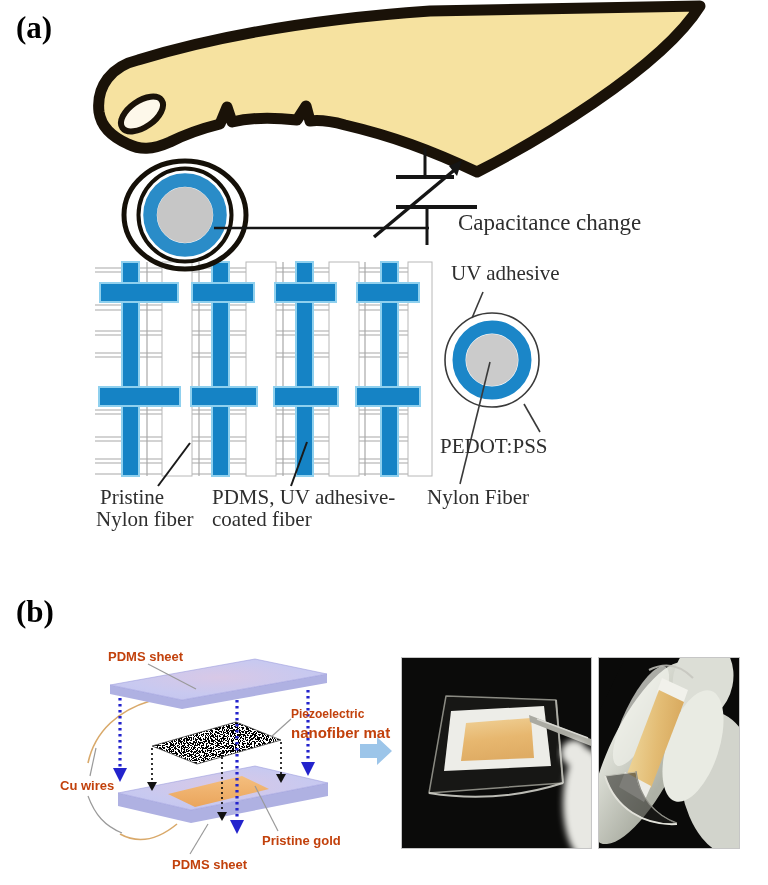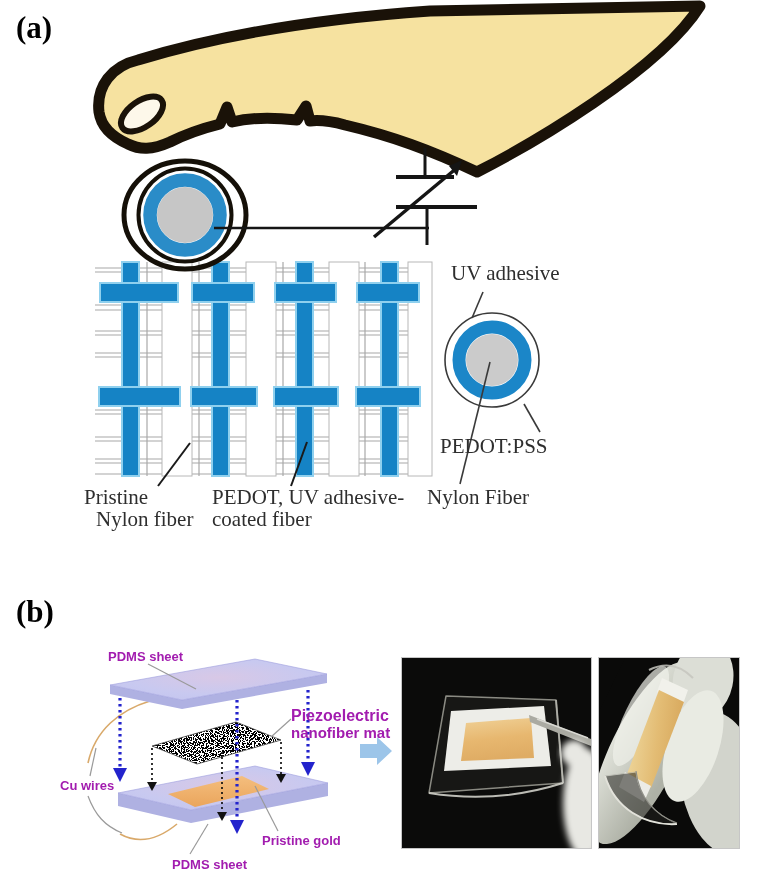--- a/index.html
+++ b/index.html
@@ -3,21 +3,21 @@
 <meta charset="utf-8">
 <style>
   html,body{margin:0;padding:0;background:#ffffff;}
   #canvas{position:relative;width:768px;height:885px;background:#fff;overflow:hidden;
           font-family:"Liberation Sans",sans-serif;}
   .abs{position:absolute;}
   .panel-tag{font-family:"Liberation Serif",serif;font-weight:bold;font-size:31px;color:#000;
              white-space:nowrap;}
   .t-serif{font-family:"Liberation Serif",serif;font-size:21px;color:#2e2e2e;white-space:nowrap;
            line-height:1;}
-  .t-sans{font-family:"Liberation Sans",sans-serif;font-weight:bold;font-size:13px;color:#a21caf;
+  .t-sans{font-family:"Liberation Sans",sans-serif;font-weight:bold;font-size:13px;color:#c2410c;
           white-space:nowrap;line-height:1;}
   .photo{background:#0b0b0a;border:1px solid #c6c6c6;box-sizing:border-box;overflow:hidden;}
   svg{display:block;}
 </style>
 </head>
 <body>
 
 <div id="canvas">
 
   <div class="abs panel-tag" style="left:16px;top:10px">(a)</div>
@@ -113,26 +113,27 @@
       <circle cx="492" cy="360" r="33" fill="none" stroke="#1B86C8" stroke-width="13"></circle>
       <circle cx="492" cy="360" r="47" fill="none" stroke="#3a3a3a" stroke-width="1.6"></circle>
       <g stroke="#3a3a3a" stroke-width="1.6">
         <line x1="483" y1="292" x2="472" y2="318"></line>
         <line x1="524" y1="404" x2="540" y2="432"></line>
         <line x1="490" y1="362" x2="460" y2="484"></line>
       </g>
     </g>
   </svg>
 
+  <div class="abs t-serif" style="left:458px;top:211px;font-size:23px">Capacitance change</div>
   <div class="abs t-serif" style="left:451px;top:263px">UV adhesive</div>
   <div class="abs t-serif" style="left:440px;top:436px">PEDOT:PSS</div>
   <div class="abs t-serif" style="left:427px;top:487px">Nylon Fiber</div>
-  <div class="abs t-serif" style="left:84px;top:487px">Pristine</div>
+  <div class="abs t-serif" style="left:100px;top:487px">Pristine</div>
   <div class="abs t-serif" style="left:96px;top:509px">Nylon fiber</div>
-  <div class="abs t-serif" style="left:212px;top:487px">PEDOT, UV adhesive-</div>
+  <div class="abs t-serif" style="left:212px;top:487px">PDMS, UV adhesive-</div>
   <div class="abs t-serif" style="left:212px;top:509px">coated fiber</div>
 
   <div class="abs panel-tag" style="left:16px;top:594px">(b)</div>
 
   <svg class="abs" style="left:0;top:630px" width="400" height="250" viewBox="0 630 400 250">
     <defs>
       <radialGradient id="lavgrad" cx="50%" cy="45%" r="70%">
         <stop offset="0%" stop-color="#D8C8E6"></stop>
           <stop offset="60%" stop-color="#C8C9F0"></stop>
         <stop offset="100%" stop-color="#C2C3EE"></stop>
@@ -210,21 +211,21 @@
       <line x1="255" y1="786" x2="278" y2="831"></line>
       <line x1="190" y1="854" x2="208" y2="824"></line>
     </g>
   </svg>
 
   <svg class="abs" style="left:358px;top:735px" width="36" height="32" viewBox="0 0 36 32">
     <polygon points="2,9 19,9 19,2 34,16 19,30 19,23 2,23" fill="#9CC5E9"></polygon>
   </svg>
 
   <div class="abs t-sans" style="left:108px;top:650px">PDMS sheet</div>
-  <div class="abs t-sans" style="left:291px;top:708px;font-size:16px">Piezoelectric</div>
+  <div class="abs t-sans" style="left:291px;top:708px;font-size:12px">Piezoelectric</div>
   <div class="abs t-sans" style="left:291px;top:725px;font-size:15px">nanofiber mat</div>
   <div class="abs t-sans" style="left:60px;top:779px">Cu wires</div>
   <div class="abs t-sans" style="left:262px;top:834px">Pristine gold</div>
   <div class="abs t-sans" style="left:172px;top:858px">PDMS sheet</div>
 
   <div class="abs photo" style="left:401px;top:657px;width:191px;height:192px">
     <svg width="189" height="190" viewBox="0 0 189 190">
       <defs>
         <linearGradient id="goldph" x1="0" y1="0" x2="0.2" y2="1">
           <stop offset="0%" stop-color="#F0D197"></stop>

